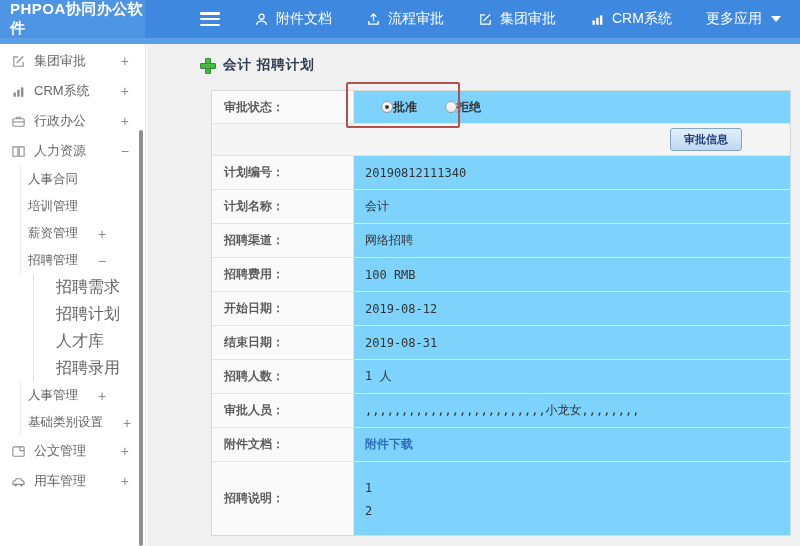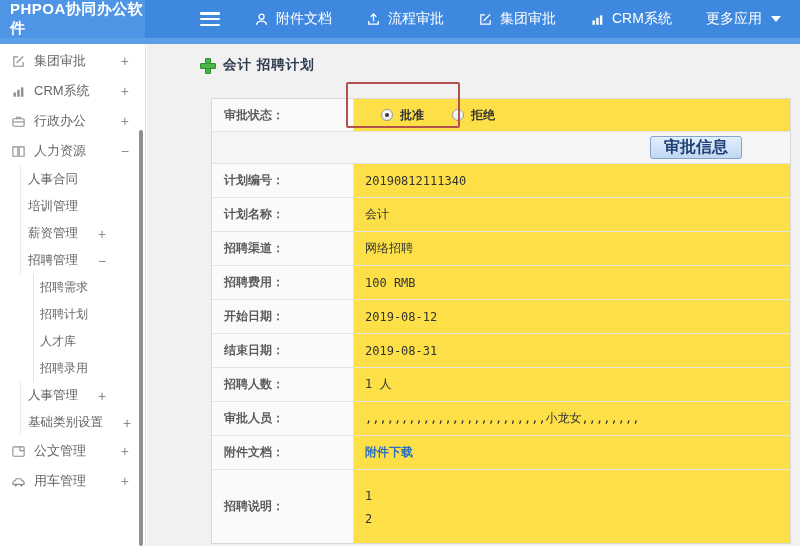--- a/index.html
+++ b/index.html
@@ -23,64 +23,64 @@
 
   
   .strip { position:absolute; left:0; top:38px; width:800px; height:6px; background:#5b9fe9; }
 
   
   .sidebar { position:absolute; left:0; top:44px; width:146px; bottom:0; background:#fff;
              border-right:1px solid #e3e3e3; padding-top:2px; overflow:hidden; }
   .s-item { position:relative; display:flex; align-items:center; color:#666; cursor:pointer; }
   .s-item.l0 { height:30px; padding-left:10px; font-size:13px; }
   .s-item.l1 { height:27px; padding-left:28px; font-size:12.5px; }
-  .s-item.l2 { height:27px; padding-left:40px; font-size:12px; }
+  .s-item.l2 { height:27px; padding-left:56px; font-size:16px; }
   .s-item.l1::before { content:""; position:absolute; left:20px; top:0; bottom:0; width:1px; background:#ebebeb; }
   .s-item.l2::before { content:""; position:absolute; left:33px; top:0; bottom:0; width:1px; background:#e2e2e2; }
   .s-icon { width:16px; height:16px; margin-right:8px; display:flex; align-items:center; justify-content:center; }
   .s-expand { color:#8a8a8a; font-size:14px; }
   .l0 .s-expand { margin-left:auto; margin-right:16px; }
   .l1 .s-expand { margin-left:20px; }
   .s-scroll { position:absolute; right:2px; top:86px; bottom:0; width:4px; background:#8f8f8f; border-radius:2px; }
 
   
   .content { position:absolute; left:147px; top:44px; right:0; bottom:0; background:#f1f1f2; }
   .title-row { position:absolute; left:53px; top:12px; display:flex; align-items:center; gap:9px; }
   .plus-icon { position:relative; width:14px; height:14px; }
   .plus-icon::before { content:""; position:absolute; left:5px; top:0; width:4px; height:14px;
                        background:#49b749; border:1px solid #2f8f2f; border-radius:1px; }
   .plus-icon::after  { content:""; position:absolute; left:0; top:5px; width:14px; height:4px;
                        background:#49b749; border:1px solid #2f8f2f; border-radius:1px; }
   .page-title { font-size:13.5px; font-weight:bold; color:#2c3a4d; letter-spacing:1px; }
 
   .form-table { position:absolute; left:64px; top:46px; width:580px;
-                background:#fde047; border:1px solid #d9d9d9;margin-top:8px; }
+                background:#7dd3fc; border:1px solid #d9d9d9; }
   .row { display:flex; border-bottom:1px solid #e4e4e4; }
   .row:last-child { border-bottom:none; }
   .cell.label { width:142px; flex:0 0 142px; background:#fafafa; border-right:1px solid #e4e4e4;
                 display:flex; align-items:center; padding-left:12px;
                 font-size:12px; font-weight:bold; color:#5b5b5b; }
   .cell.value { flex:1; display:flex; align-items:center; padding-left:11px;
                 font-size:12px; color:#333;
                 font-family:"DejaVu Sans Mono","Liberation Mono",monospace; }
   .row.std { height:34px; }
   .row.approval { height:33px; }
   .row.btnrow { height:32px; background:#f5f5f5; display:flex; align-items:center; justify-content:flex-end; }
   .row.tall { height:73px; }
   .row.tall .cell.value { flex-direction:column; align-items:flex-start; justify-content:center; gap:9px; padding-top:2px; }
 
   .radio-group { display:flex; align-items:center; gap:28px; padding-left:16px; }
-  .radio-opt { display:flex; align-items:center; gap:7px; cursor:pointer;
+  .radio-opt { display:flex; align-items:center; cursor:pointer;
                font-size:12px; font-weight:bold; color:#333; }
   .radio { width:12px; height:12px; border-radius:50%; border:1px solid #9a9a9a;
            background:linear-gradient(#fdfdfd,#e8e8e8); position:relative; }
   .radio.checked::after { content:""; position:absolute; left:3px; top:3px; width:4px; height:4px;
                           border-radius:50%; background:#3a3a3a; }
 
-  .approve-btn { margin-right:48px; height:23px; padding:0 13px; font-size:16px; font-weight:bold;
+  .approve-btn { margin-right:48px; height:23px; padding:0 13px; font-size:11px; font-weight:bold;
                  color:#1f3f77; background:linear-gradient(#e3effc,#bfd7f1);
                  border:1px solid #84a4ca; border-radius:3px; cursor:pointer;
                  font-family:"Liberation Sans","DejaVu Sans",sans-serif; }
   .attach-link { color:#2e6fbe; font-weight:bold; text-decoration:none; cursor:pointer;
                  font-family:"Liberation Sans","DejaVu Sans",sans-serif; font-size:12px; }
 
   .red-box { position:absolute; left:199px; top:38px; width:114px; height:46px;
              border:2px solid #b5514d; border-radius:2px; pointer-events:none; z-index:5; }
 </style>
 </head>

